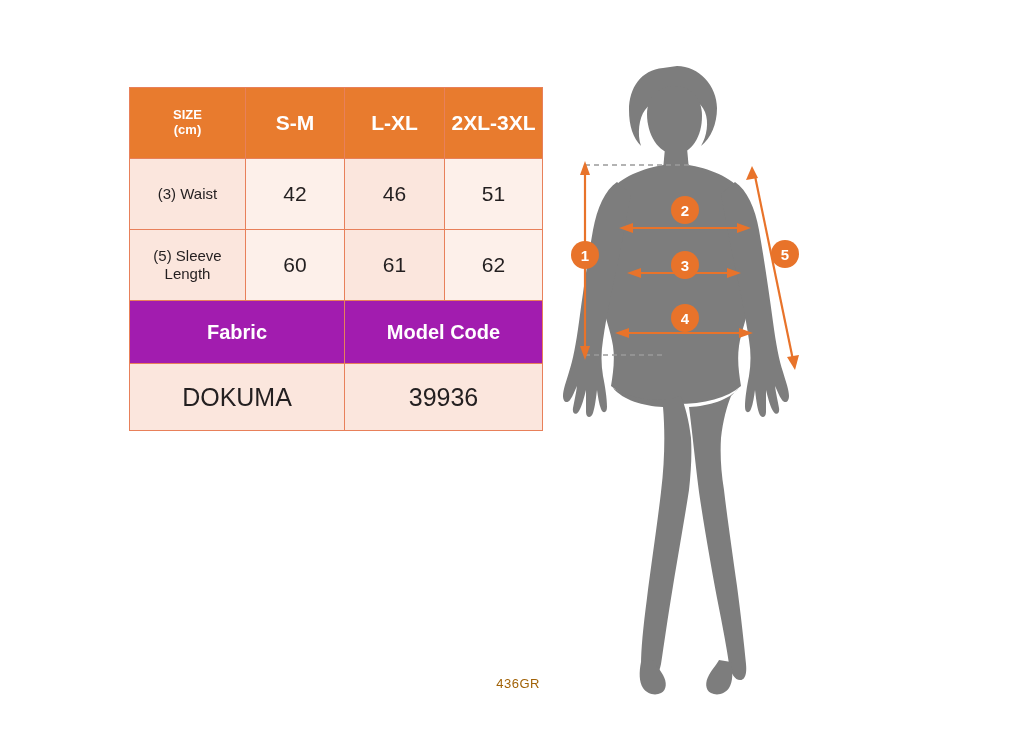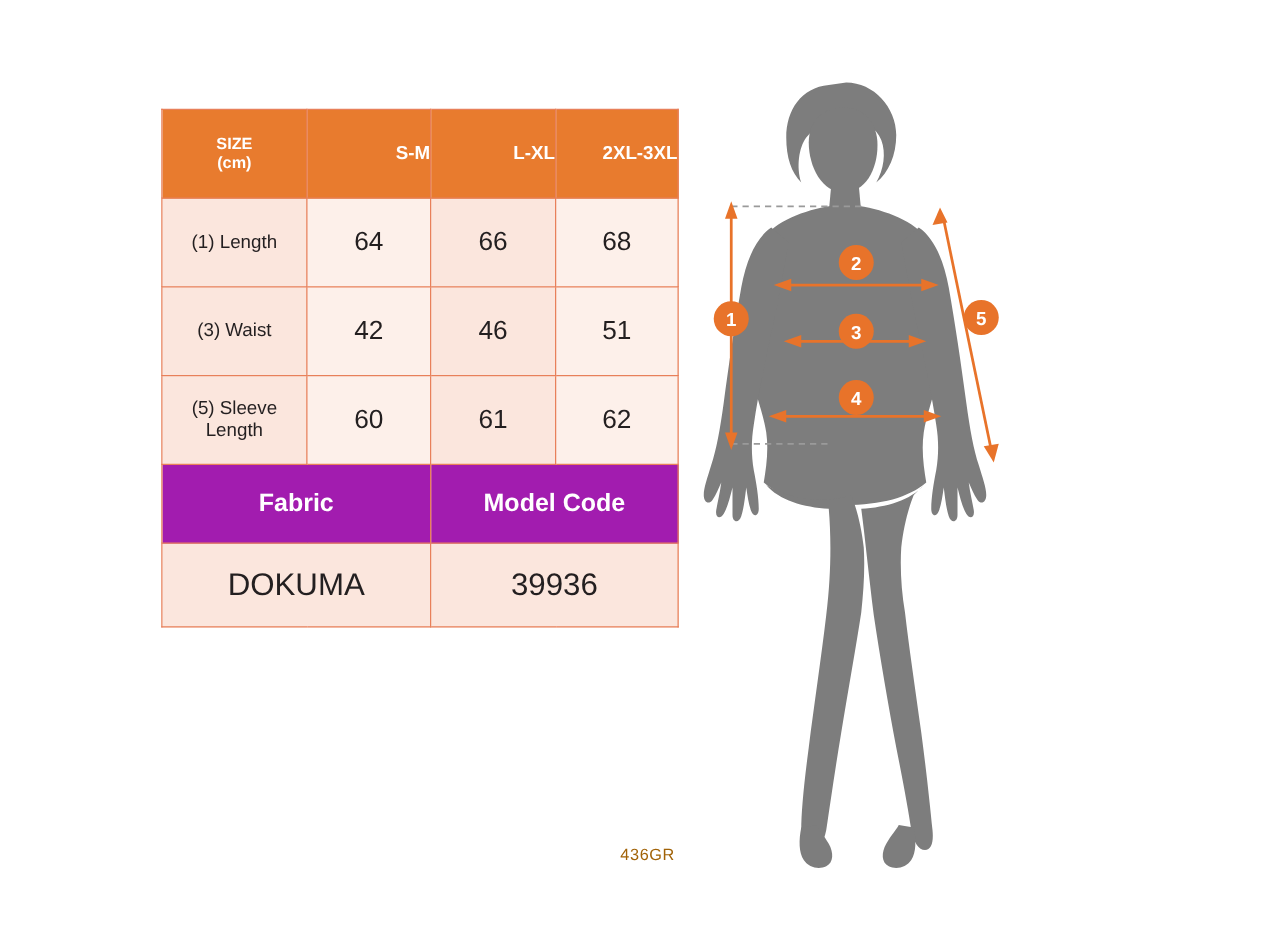--- a/index.html
+++ b/index.html
@@ -40,22 +40,21 @@
   }
   .hdr-cell {
     background: #e87b2e;
     color: #ffffff;
     font-weight: bold;
     font-size: 13px;
     height: 70px;
     line-height: 1.15;
   }
   .hdr-cell.small {
-    font-size: 15px;
-    text-align: right;
+    font-size: 21px;
   }
   .row-label {
     background: #fbe6dd;
     color: #231f20;
     font-size: 15px;
     height: 70px;
     line-height: 1.2;
   }
   .val-cell {
     background: #fdf0ea;
@@ -119,26 +118,20 @@
         <tr>
           <th class="hdr-cell" style="width:115px;">
             <div>SIZE</div>
             <div>(cm)</div>
           </th>
           <th class="hdr-cell small" style="width:98px;">S-M</th>
           <th class="hdr-cell small" style="width:99px;">L-XL</th>
           <th class="hdr-cell small" style="width:97px;margin-top:26px;">2XL-3XL</th>
         </tr>
 
-        <tr>
-          <td class="row-label">(1) Length</td>
-          <td class="val-cell">64</td>
-          <td class="val-cell alt">66</td>
-          <td class="val-cell">68</td>
-        </tr>
 
 
         <tr>
           <td class="row-label">(3) Waist</td>
           <td class="val-cell">42</td>
           <td class="val-cell alt">46</td>
           <td class="val-cell">51</td>
         </tr>
 
 

